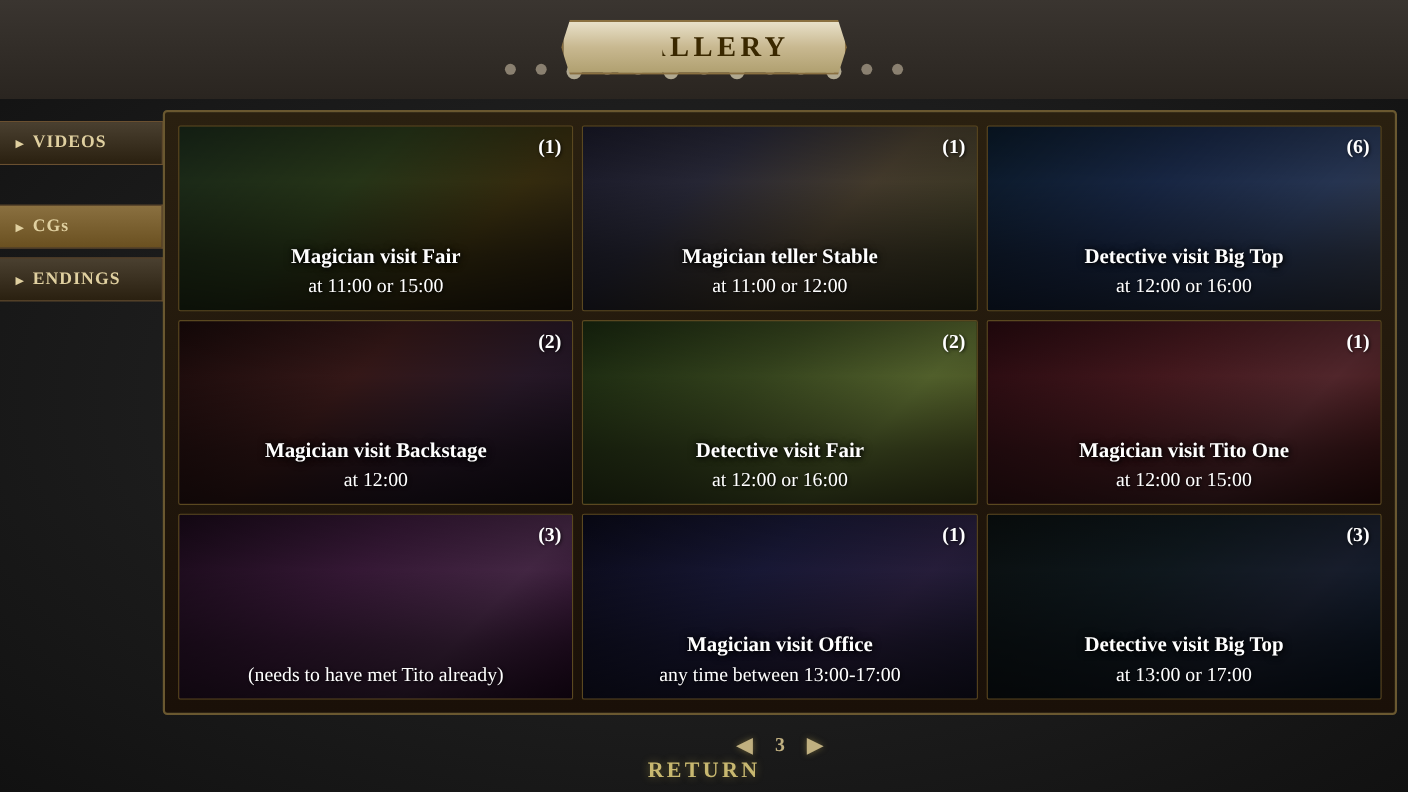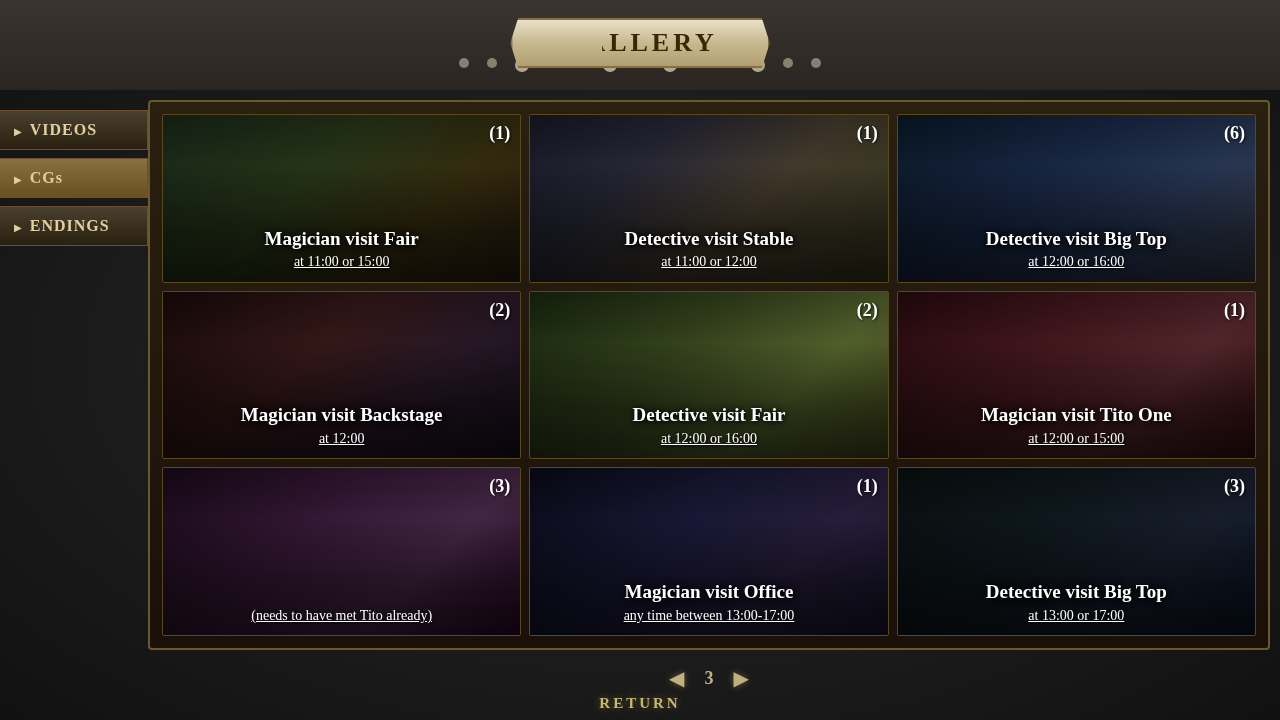--- a/index.html
+++ b/index.html
@@ -105,20 +105,21 @@
     .sidebar-item {
       background: linear-gradient(180deg, #4a4030 0%, #2a2010 100%);
       border: 1px solid #6a5030;
       border-left: none;
       padding: 10px 14px;
       cursor: pointer;
       position: relative;
     }
     .sidebar-item.active {
       background: linear-gradient(180deg, #8a7040 0%, #6a5020 100%);
+      margin-top: 28px;
     }
     .sidebar-item-label {
       color: #e0d0a0;
       font-size: 16px;
       font-weight: bold;
       letter-spacing: 1px;
     }
     .sidebar-item::before {
       content: '▶';
       color: #e0d0a0;
@@ -198,24 +199,23 @@
       color: #ffffff;
       font-size: 19px;
       font-weight: bold;
       text-shadow: 1px 1px 4px rgba(0,0,0,0.9), 0 0 8px rgba(0,0,0,0.8);
       line-height: 1.3;
       margin-bottom: 2px;
     }
 
     .cell-subtitle {
       color: #ffffff;
-      font-size: 14px;
+      font-size: 18px;
       text-shadow: 1px 1px 3px rgba(0,0,0,0.9);
       line-height: 1.3;
-      text-decoration: underline;
     }
 
     
     .pagination {
       position: absolute;
       bottom: 30px;
       left: 148px;
       right: 10px;
       display: flex;
       align-items: center;
@@ -235,21 +235,21 @@
       font-weight: bold;
     }
 
     
     .return-btn {
       position: absolute;
       bottom: 8px;
       left: 50%;
       transform: translateX(-50%);
       color: #c8b870;
-      font-size: 15px;
+      font-size: 20px;
       font-weight: bold;
       letter-spacing: 3px;
       cursor: pointer;
       z-index: 10;
       text-shadow: 0 0 8px rgba(200,180,80,0.4);
     }
   </style>
 </head>
 <body>
 
@@ -298,21 +298,21 @@
   <div class="gallery-cell cell-1">
       <div class="cell-overlay">
         <span class="cell-number">(1)</span>
         <span class="cell-title">Magician visit Fair</span>
         <span class="cell-subtitle">at 11:00 or 15:00</span>
       </div>
     </div>
       <div class="gallery-cell cell-2">
       <div class="cell-overlay">
         <span class="cell-number">(1)</span>
-        <span class="cell-title">Detective visit Stable</span>
+        <span class="cell-title">Magician teller Stable</span>
         <span class="cell-subtitle">at 11:00 or 12:00</span>
       </div>
     </div>
       <div class="gallery-cell cell-3">
       <div class="cell-overlay">
         <span class="cell-number">(6)</span>
         <span class="cell-title">Detective visit Big Top</span>
         <span class="cell-subtitle">at 12:00 or 16:00</span>
       </div>
     </div>

